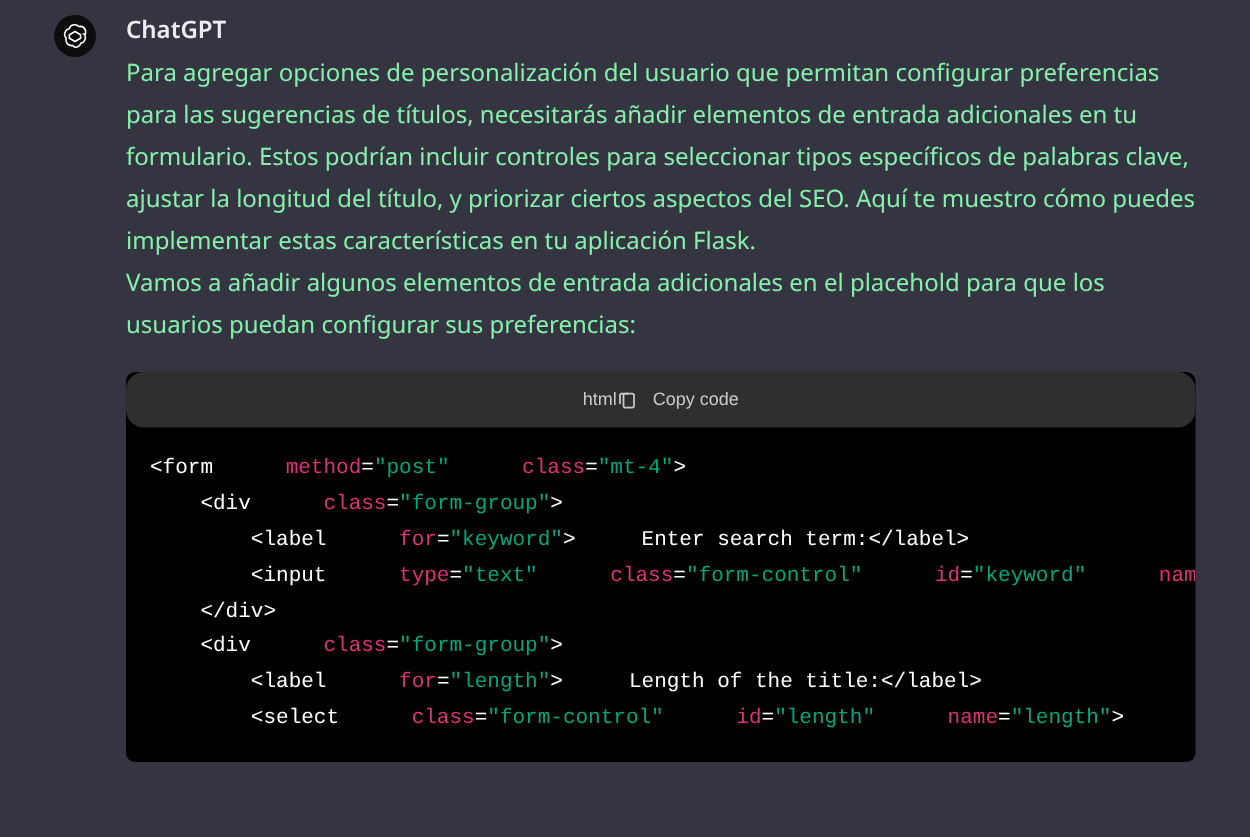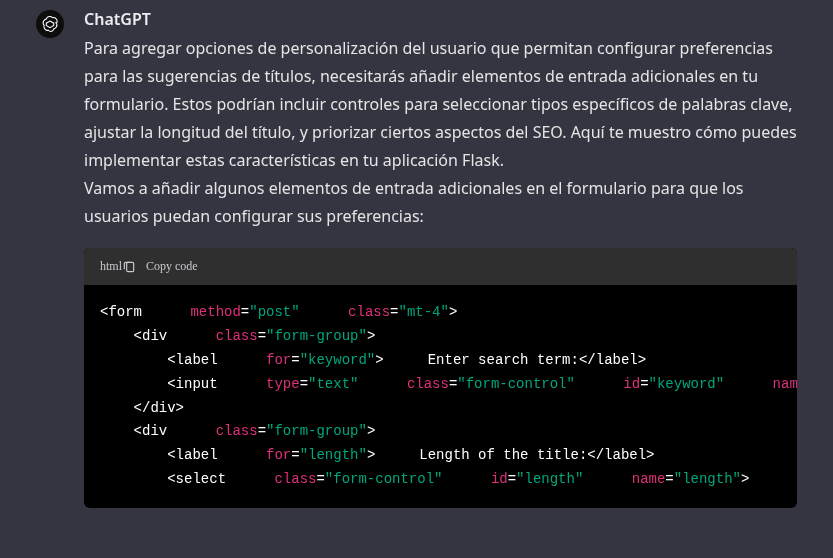--- a/index.html
+++ b/index.html
@@ -36,45 +36,46 @@
   }
   .avatar svg { width: 18px; height: 18px; }
   .content { flex: 1; min-width: 0; }
   .sender {
     font-weight: 600;
     color: #ececf1;
     margin-bottom: 4px;
     line-height: 1.4;
   }
   .body-text {
-    color: #e5e5e5;
+    color: #86efac;
     line-height: 1.75;
   }
   h3.step {
     font-size: 22px;
     font-weight: 700;
     margin: 28px 0 12px 0;
     line-height: 1.3;
     color: #ececf1;
   }
   .codewrap {
     margin-top: 18px;
     border-radius: 6px;
     overflow: hidden;
     background: #000000;
   }
   .codehead {
     display: flex;
     align-items: center;
-    justify-content: flex-start;
+    justify-content: center;
     background: #2f2f2f;
     color: #c9c9cf;
     font-size: 12px;
     padding: 8px 16px;
-    font-family: Liberation Serif, serif;
+    font-family: Liberation Sans, sans-serif;
+    border-radius: 12px;
   }
   .copybtn {
     display: flex;
     align-items: center;
     gap: 10px;
     cursor: pointer;
     color: #c9c9cf;
     font-size: 12px;
   }
   .copybtn svg { width: 14px; height: 14px; }
@@ -102,21 +103,21 @@
 <div class="msg">
   <div class="avatar">
     <svg viewBox="0 0 24 24" fill="none" stroke="#ffffff" stroke-width="1.4">
       <path d="M21.3 10.1a5 5 0 0 0-.43-4.1 5.05 5.05 0 0 0-5.44-2.42A5 5 0 0 0 11.7 2a5.05 5.05 0 0 0-4.82 3.5 5 5 0 0 0-3.35 2.43 5.05 5.05 0 0 0 .62 5.92 5 5 0 0 0 .43 4.1 5.05 5.05 0 0 0 5.44 2.42A5 5 0 0 0 12.3 22a5.05 5.05 0 0 0 4.82-3.5 5 5 0 0 0 3.35-2.43 5.05 5.05 0 0 0-.62-5.92z"></path>
       <path d="M9.5 8.5l5 2.9v3.1l-5 2.9-5-2.9v-3.1z" transform="translate(2.5 -0.5)"></path>
     </svg>
   </div>
   <div class="content">
     <div class="sender">ChatGPT</div>
     <div class="body-text">Para agregar opciones de personalización del usuario que permitan configurar preferencias para las sugerencias de títulos, necesitarás añadir elementos de entrada adicionales en tu formulario. Estos podrían incluir controles para seleccionar tipos específicos de palabras clave, ajustar la longitud del título, y priorizar ciertos aspectos del SEO. Aquí te muestro cómo puedes implementar estas características en tu aplicación Flask.</div>
-    <div class="body-text">Vamos a añadir algunos elementos de entrada adicionales en el formulario para que los usuarios puedan configurar sus preferencias:</div>
+    <div class="body-text">Vamos a añadir algunos elementos de entrada adicionales en el placehold para que los usuarios puedan configurar sus preferencias:</div>
 
     <div class="codewrap">
       <div class="codehead">
         <span>html</span>
         <span class="copybtn">
           <svg viewBox="0 0 24 24" fill="none" stroke="currentColor" stroke-width="2">
             <rect x="8" y="4" width="12" height="16" rx="2"></rect>
             <path d="M4 16V6a2 2 0 0 1 2-2h8"></path>
           </svg>
           <span>Copy code</span>

